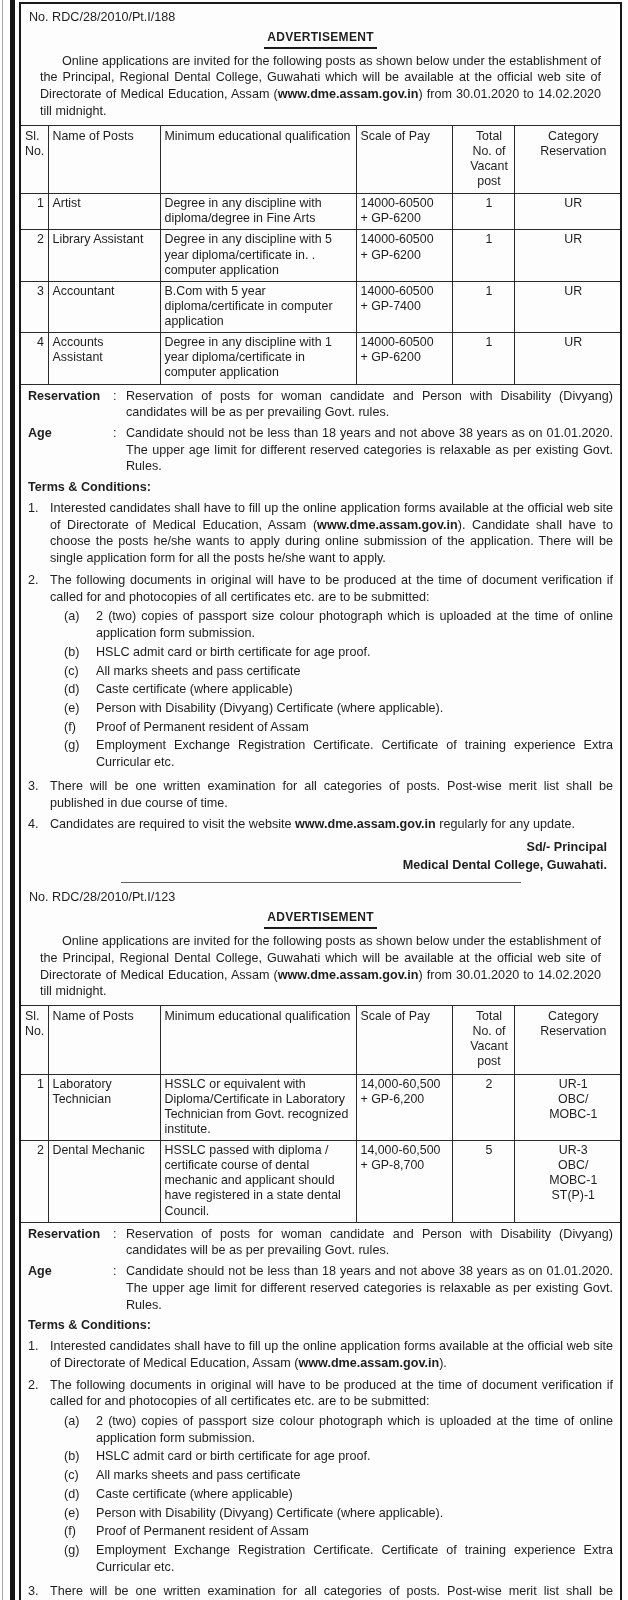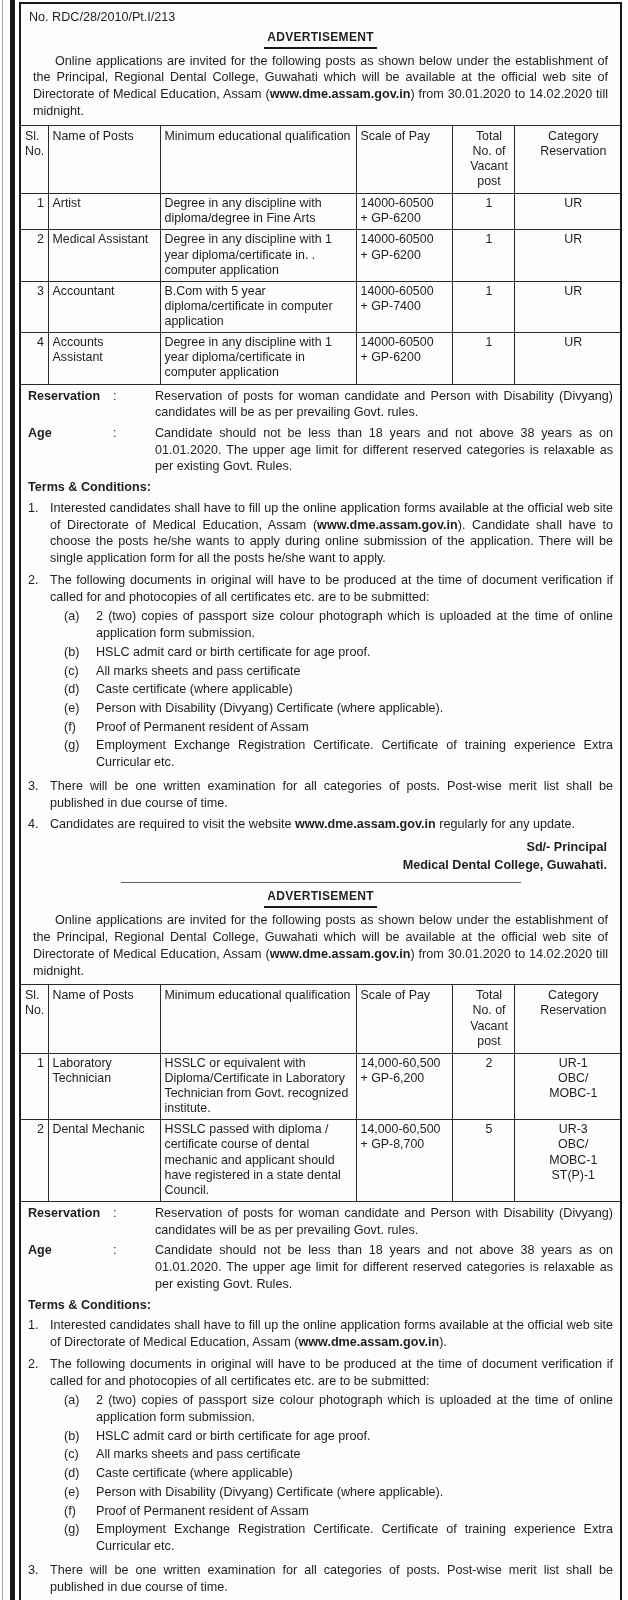--- a/index.html
+++ b/index.html
@@ -30,21 +30,21 @@
   .title-wrap { text-align: center; margin: 1px 0 4px; }
   .title {
     display: inline-block;
     font-weight: bold;
     font-size: 12px;
     letter-spacing: 0.3px;
     border-bottom: 2px solid #1a1a1a;
     padding: 0 3px 1px;
   }
   .intro {
-    padding: 0 12px;
+    padding: 0 19px;
     margin: 1px 0 5px;
     text-align: justify;
     text-indent: 22px;
   }
   .url { font-weight: bold; }
 
   table { width: 100%; border-collapse: collapse; table-layout: fixed; margin-bottom: 3px; }
   th, td {
     border: 1px solid #2a2a2a;
     padding: 2px 4px 3px;
@@ -57,21 +57,21 @@
   }
   th:first-child, td:first-child { border-left: none; }
   th:last-child,  td:last-child  { border-right: none; }
   thead th { padding-top: 3px; padding-bottom: 4px; }
   .c-center { text-align: center; padding-left: 16px; }
   .pre { white-space: pre-line; }
 
   .kv { display: flex; padding: 0 7px; margin: 3px 0 4px; }
   .kv .k { flex: none; width: 85px; font-weight: bold; }
   .kv .colon { flex: none; width: 13px; }
-  .kv .v { flex: 1; text-align: justify; margin-left: 29px; }
+  .kv .v { flex: 1; text-align: justify; }
 
   .tc-head { font-weight: bold; padding: 0 7px; margin: 2px 0 4px; }
 
   .term { display: flex; padding: 0 7px; margin-bottom: 5px; }
   .term .num { flex: none; width: 22px; }
   .term .body { flex: 1; text-align: justify; }
 
   .subs { margin: 3px 0 0 14px; }
   .sub { display: flex; margin-bottom: 2px; }
   .sub .sl { flex: none; width: 32px; }
@@ -82,21 +82,21 @@
 </style>
 </head>
 <body>
 
 <div class="edge-thin"></div>
 <div class="edge-thick"></div>
 
 <div class="doc">
 
   <section>
-    <div class="ref">No. RDC/28/2010/Pt.I/213</div>
+    <div class="ref">No. RDC/28/2010/Pt.I/188</div>
     <div class="title-wrap">
       <span class="title">ADVERTISEMENT</span>
     </div>
     <p class="intro"><span>Online applications are invited for the following posts as shown below under the establishment of the Principal, Regional Dental College, Guwahati which will be available at the official web site of Directorate of Medical Education, Assam (</span><span class="url">www.dme.assam.gov.in</span><span>) from 30.01.2020 to 14.02.2020 till midnight.</span></p>
 
     <table>
       <colgroup>
         <col style="width:27px">
           <col style="width:112px">
           <col style="width:196px">
@@ -119,22 +119,22 @@
           <td class="c-center">1</td>
           <td>Artist</td>
           <td>Degree in any discipline with diploma/degree in Fine Arts</td>
           <td class="pre">14000-60500
 + GP-6200</td>
           <td class="c-center">1</td>
           <td class="c-center pre">UR</td>
         </tr>
         <tr>
           <td class="c-center">2</td>
-          <td>Medical Assistant</td>
-          <td>Degree in any discipline with 1 year diploma/certificate in. . computer application</td>
+          <td>Library Assistant</td>
+          <td>Degree in any discipline with 5 year diploma/certificate in. . computer application</td>
           <td class="pre">14000-60500
 + GP-6200</td>
           <td class="c-center">1</td>
           <td class="c-center pre">UR</td>
         </tr>
         <tr>
           <td class="c-center">3</td>
           <td>Accountant</td>
           <td>B.Com with 5 year diploma/certificate in computer application</td>
           <td class="pre">14000-60500
@@ -220,20 +220,21 @@
     </div>
 
     <div class="sign">
       <div>Sd/- Principal</div>
       <div>Medical Dental College, Guwahati.</div>
     </div>
     <div class="divider"></div>
   </section>
 
   <section>
+    <div class="ref">No. RDC/28/2010/Pt.I/123</div>
     <div class="title-wrap">
       <span class="title">ADVERTISEMENT</span>
     </div>
     <p class="intro"><span>Online applications are invited for the following posts as shown below under the establishment of the Principal, Regional Dental College, Guwahati which will be available at the official web site of Directorate of Medical Education, Assam (</span><span class="url">www.dme.assam.gov.in</span><span>) from 30.01.2020 to 14.02.2020 till midnight.</span></p>
 
     <table>
       <colgroup>
         <col style="width:27px">
           <col style="width:112px">
           <col style="width:196px">

